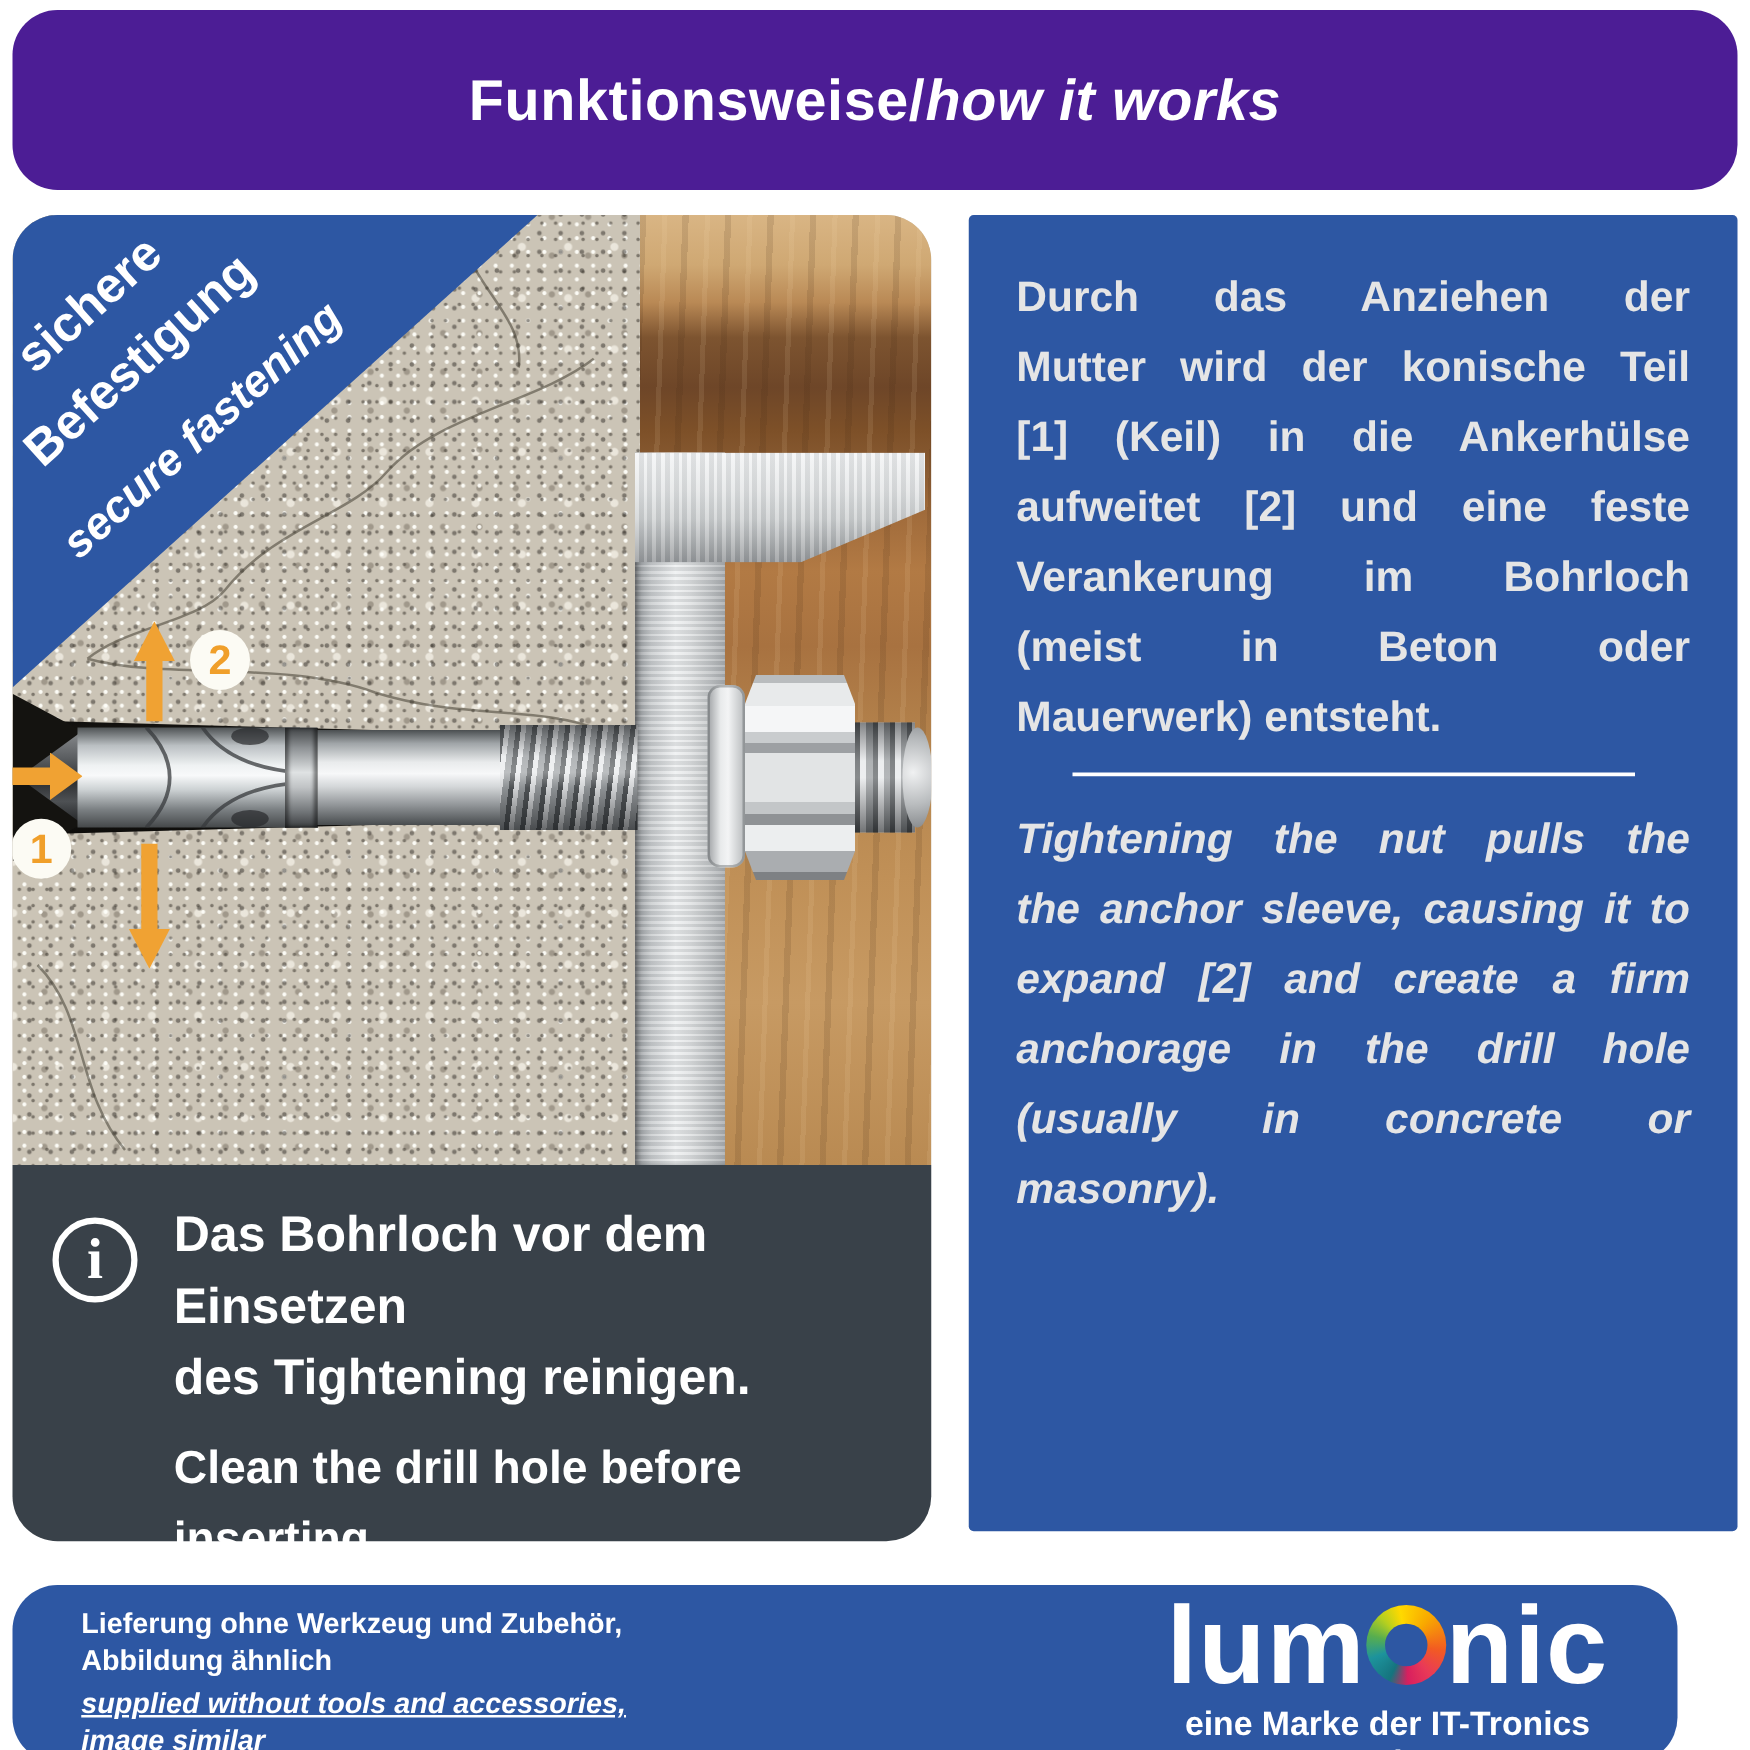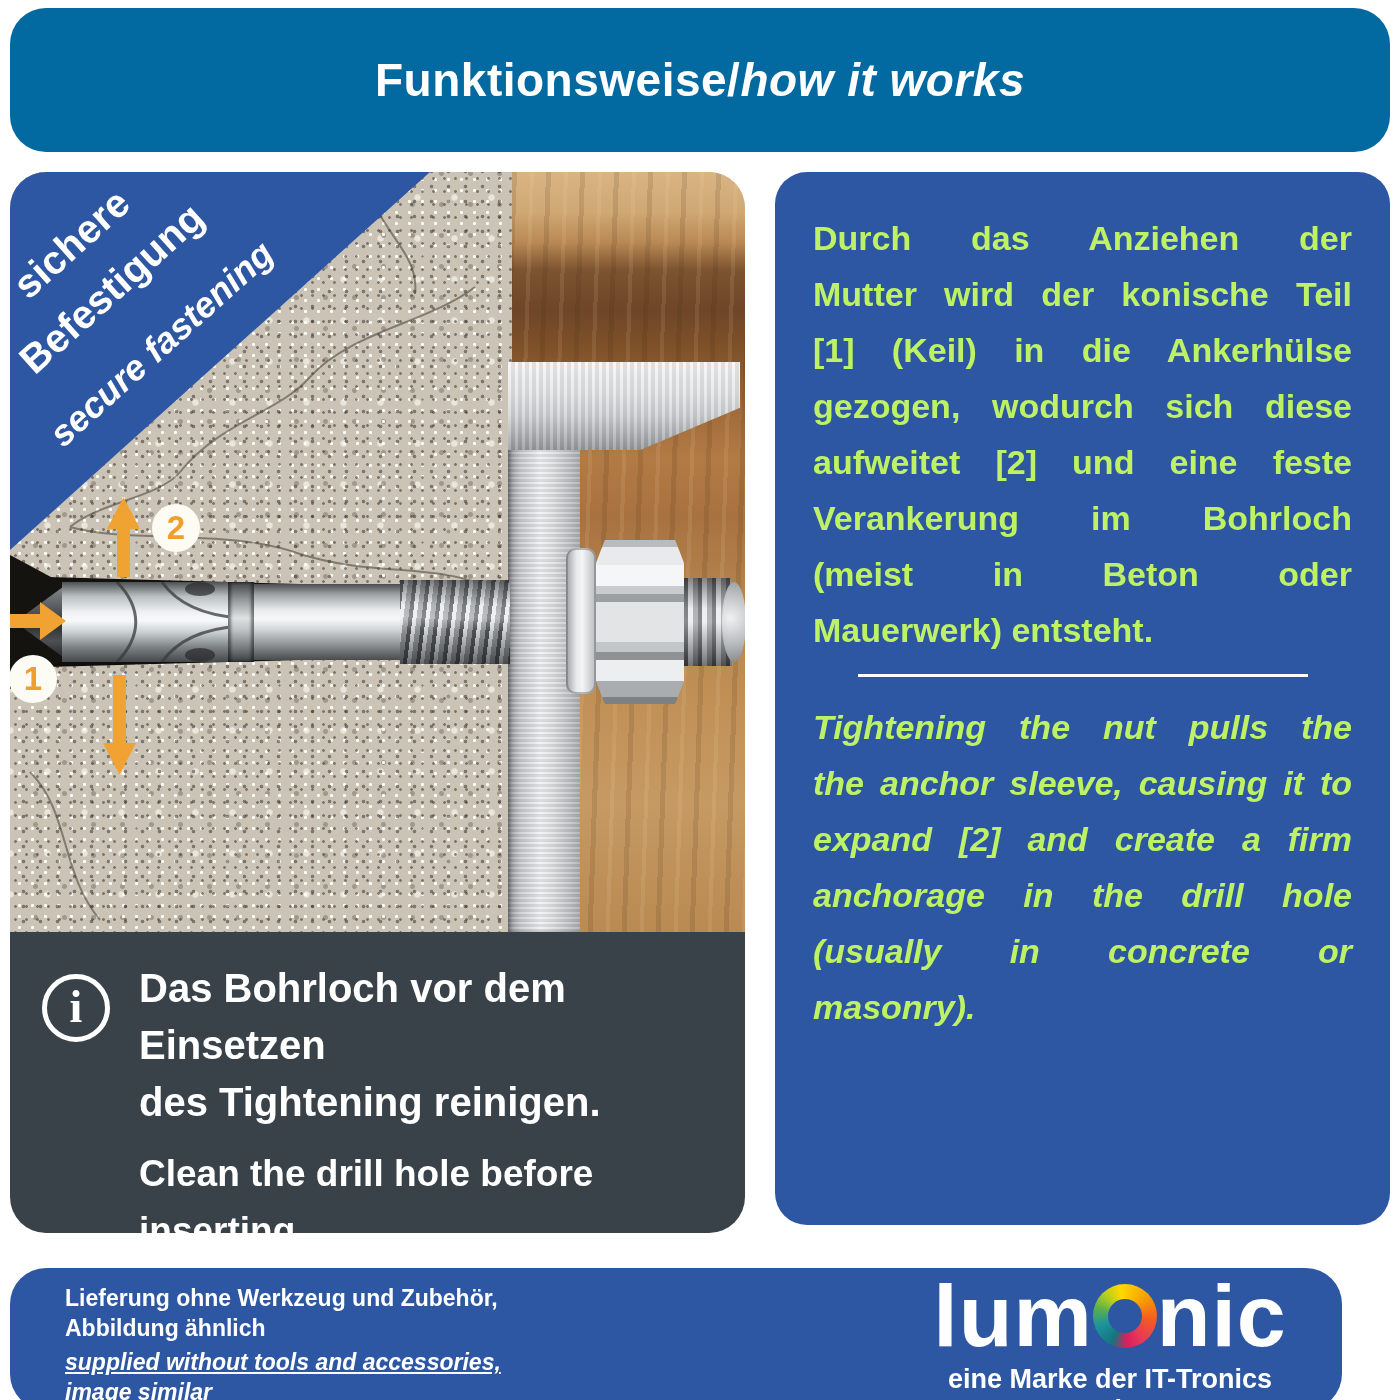--- a/index.html
+++ b/index.html
@@ -1,21 +1,21 @@
 <!DOCTYPE html>
 <html><head>
 <meta charset="utf-8">
 <style>
   html,body{margin:0;padding:0;background:#ffffff;}
   .stage{position:relative;width:1400px;height:1400px;background:#ffffff;overflow:hidden;
          font-family:"Liberation Sans",sans-serif;}
   .abs{position:absolute;}
 
   
-  .banner{left:10px;top:8px;width:1380px;height:144px;background:#0369a1;border-radius:36px;
+  .banner{left:10px;top:8px;width:1380px;height:144px;background:#4c1d95;border-radius:36px;
           display:flex;align-items:center;justify-content:center;color:#fff;}
   .banner .t{font-size:46px;font-weight:700;letter-spacing:.5px;}
   .banner .t.it{font-style:italic;}
 
   
   .photo{left:10px;top:172px;width:735px;height:760px;border-radius:36px 36px 0 0;overflow:hidden;background:#cbc4b6;}
   .concrete{left:0;top:0;width:502px;height:760px;
     background-color:#cbc4b6;
     background-image:
       radial-gradient(circle,rgba(58,53,45,.55) 0 1px,transparent 1.7px),
@@ -94,22 +94,22 @@
   .infobox{left:10px;top:932px;width:735px;height:301px;background:#394149;border-radius:0 0 36px 36px;color:#fff;}
   .info-icon{left:32px;top:42px;width:58px;height:58px;border:5px solid #fff;border-radius:50%;
     display:flex;align-items:center;justify-content:center;}
   .info-icon span{font-family:"Liberation Serif",serif;font-weight:700;font-size:46px;line-height:46px;margin-top:-2px;}
   .info-text{left:129px;top:28px;width:600px;}
   .iline{font-size:40px;font-weight:700;line-height:57px;}
   .info-en .iline{font-size:37px;}
   .info-en{margin-top:14px;}
 
   
-  .panel{left:775px;top:172px;width:615px;height:1053px;background:#2d57a3;border-radius:32px;
-    color:#bef264;box-sizing:border-box;padding:38px 38px 0 38px;}
+  .panel{left:775px;top:172px;width:615px;height:1053px;background:#2d57a3;border-radius:4px;
+    color:#e5e5e5;box-sizing:border-box;padding:38px 38px 0 38px;}
   .jline{font-size:34px;font-weight:700;line-height:56px;text-align:justify;text-align-last:justify;}
   .jline.last{text-align-last:left;}
   .desc-en .jline{font-style:italic;}
   .divider{width:450px;height:3px;background:#fff;margin:16px auto 22px auto;}
 
   
   .footer{left:10px;top:1268px;width:1332px;height:142px;background:#2d57a3;border-radius:36px;color:#fff;}
   .fnotes{left:55px;top:15px;width:620px;}
   .fline{font-size:23px;font-weight:700;line-height:30px;}
   .fnotes-en{margin-top:4px;}
@@ -198,21 +198,20 @@
           <div class="iline last">the wedge anchor.</div>
         </div>
     </div>
   </div>
 
   <div class="abs panel">
     <div class="desc-de">
         <div class="jline">Durch das Anziehen der</div>
         <div class="jline">Mutter wird der konische Teil</div>
         <div class="jline">[1] (Keil) in die Ankerhülse</div>
-        <div class="jline">gezogen, wodurch sich diese</div>
         <div class="jline">aufweitet [2] und eine feste</div>
         <div class="jline">Verankerung im Bohrloch</div>
         <div class="jline">(meist in Beton oder</div>
         <div class="jline last">Mauerwerk) entsteht.</div>
       </div>
     <div class="divider"></div>
     <div class="desc-en">
         <div class="jline">Tightening the nut pulls the</div>
         <div class="jline">the anchor sleeve, causing it to</div>
         <div class="jline">expand [2] and create a firm</div>

